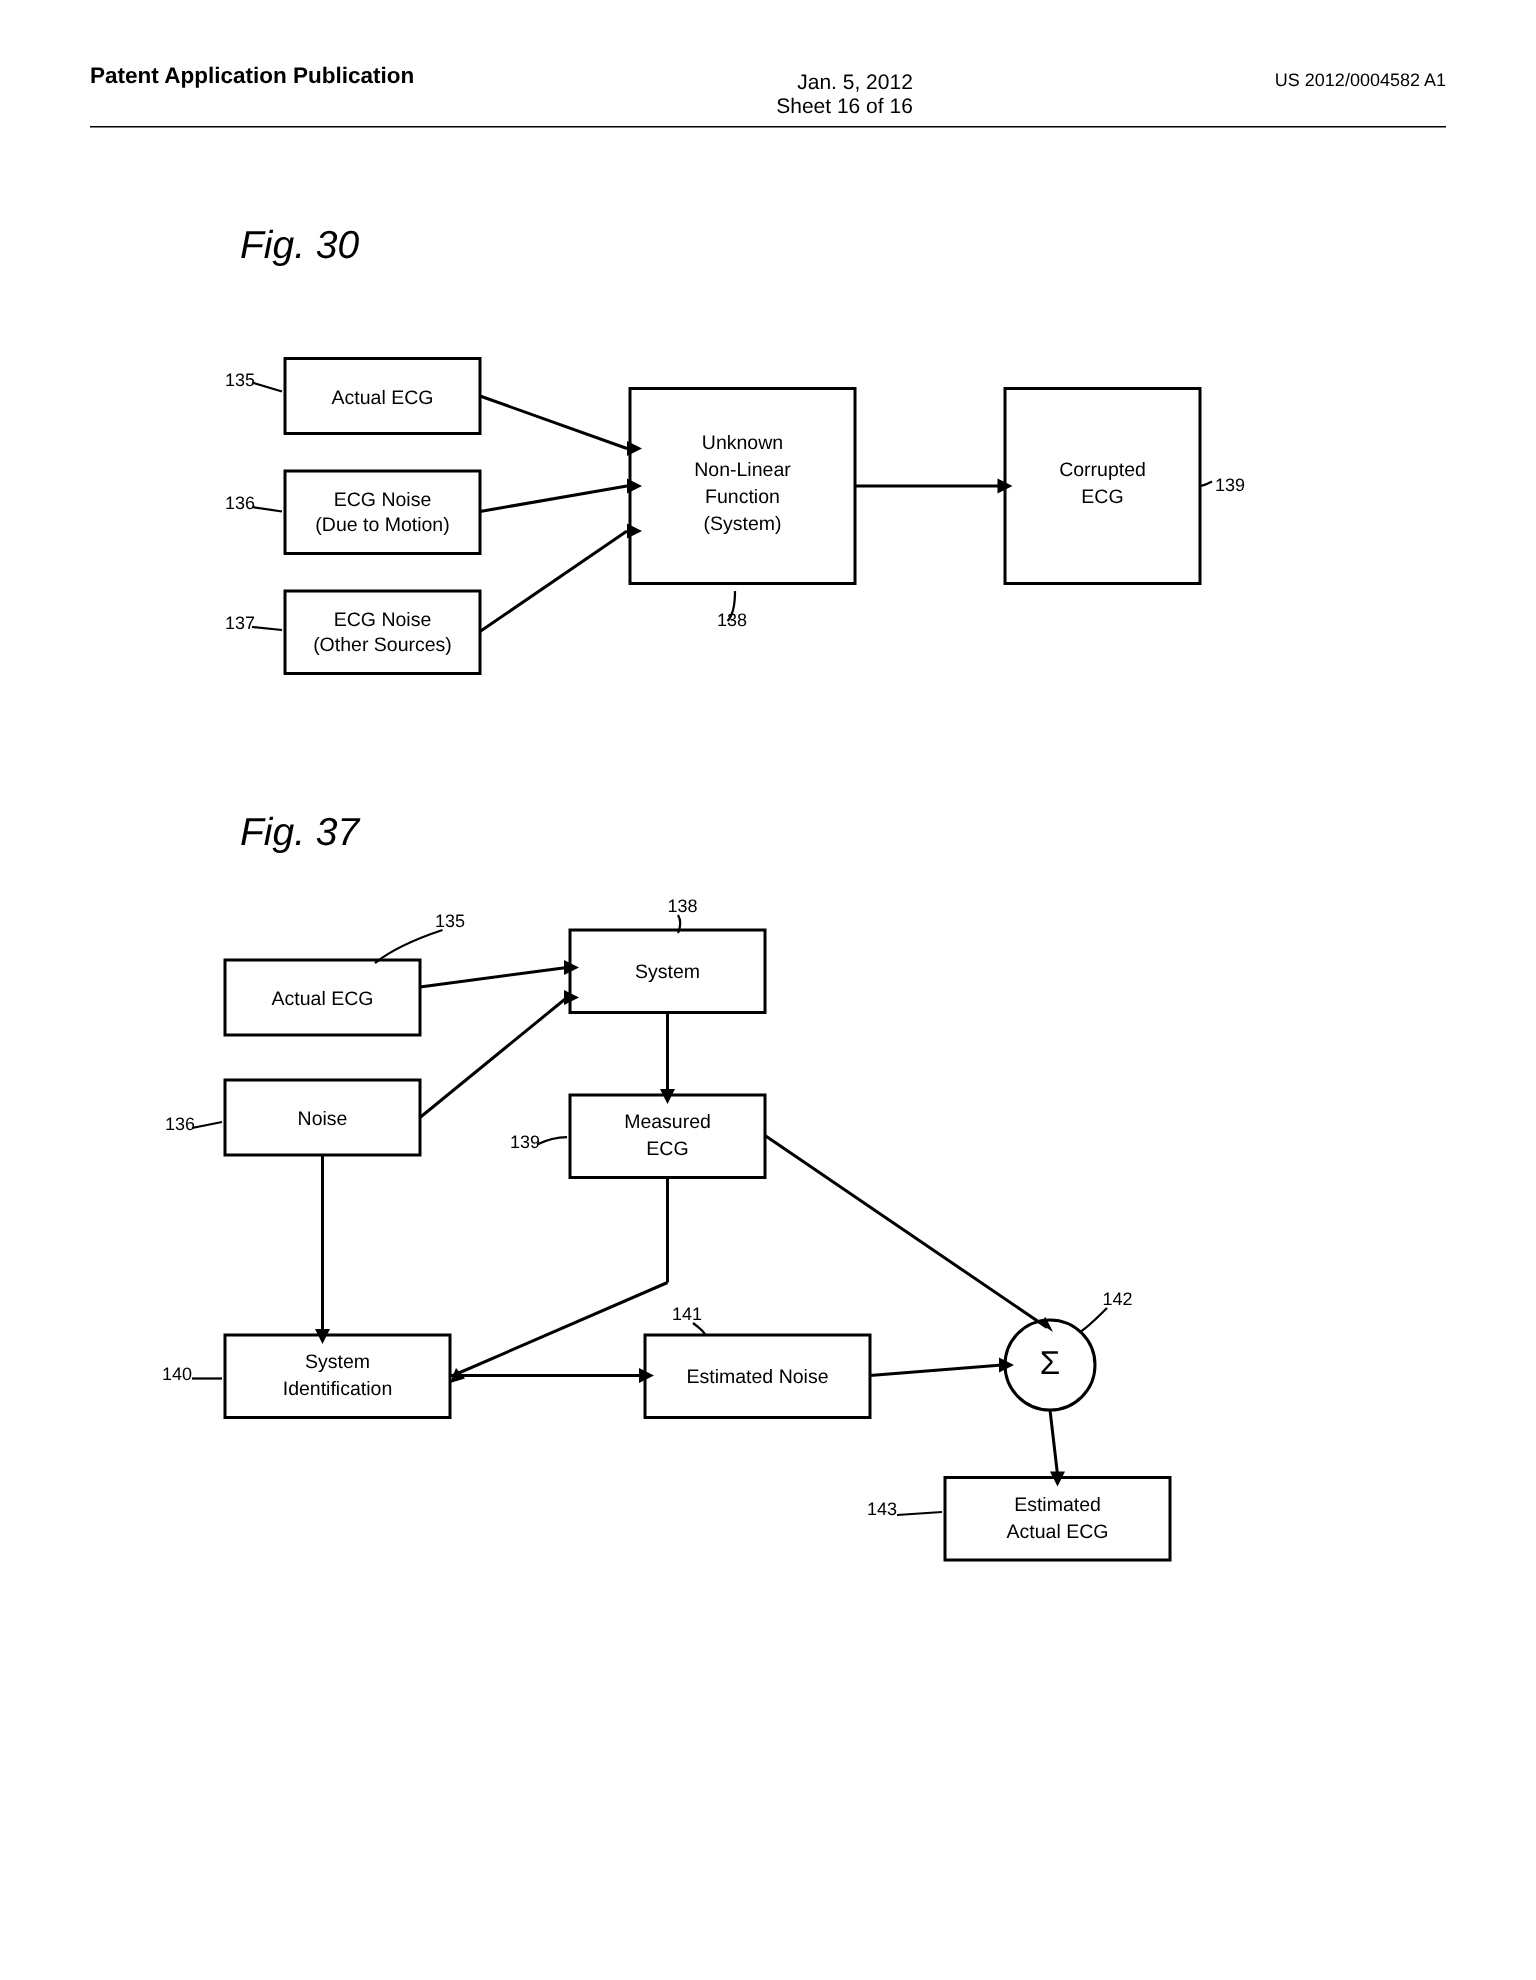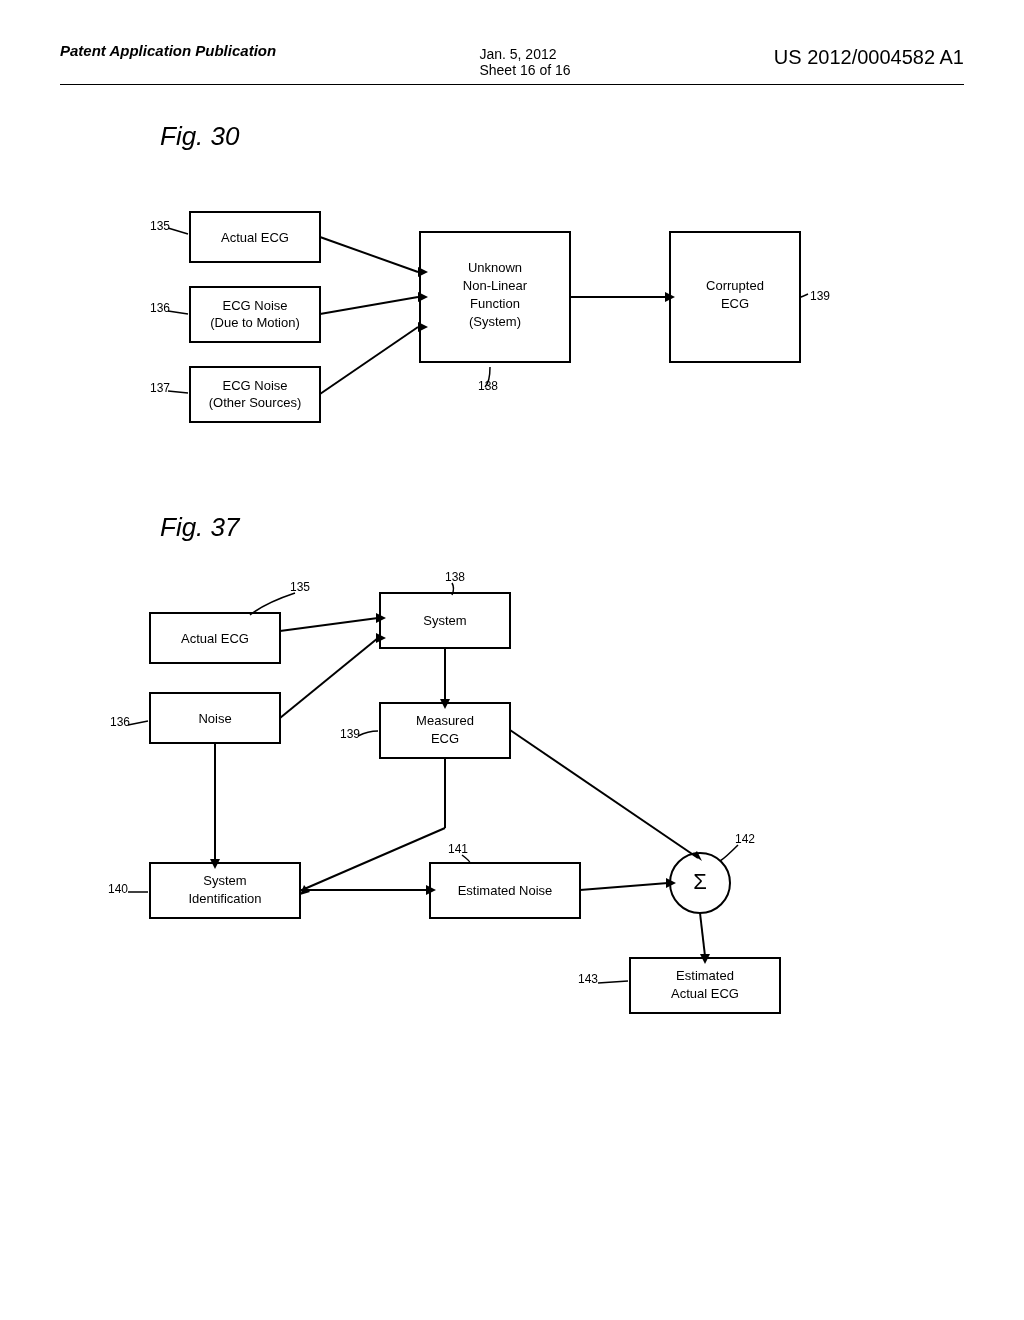--- a/index.html
+++ b/index.html
@@ -23,38 +23,37 @@
       display: flex;
       align-items: flex-start;
       justify-content: space-between;
       border-bottom: 1px solid #000;
       padding-bottom: 6px;
       margin-bottom: 10px;
     }
     .header-left {
       font-size: 15px;
       font-weight: bold;
-      font-style: italic;
       line-height: 1.4;
     }
     .header-center {
       font-size: 14px;
-      text-align: left;
+      text-align: right;
       padding-top: 6px;
     }
     .header-right {
-      font-size: 20px;
+      font-size: 12px;
       text-align: right;
       padding-top: 6px;
     }
 
     
     .diagram-area {
       position: relative;
-      margin-top: 36px;
+      margin-top: 63px;
     }
     .fig-label {
       font-size: 26px;
       font-style: italic;
       font-weight: normal;
       margin-bottom: 20px;
     }
   </style>
 </head>
 <body>

